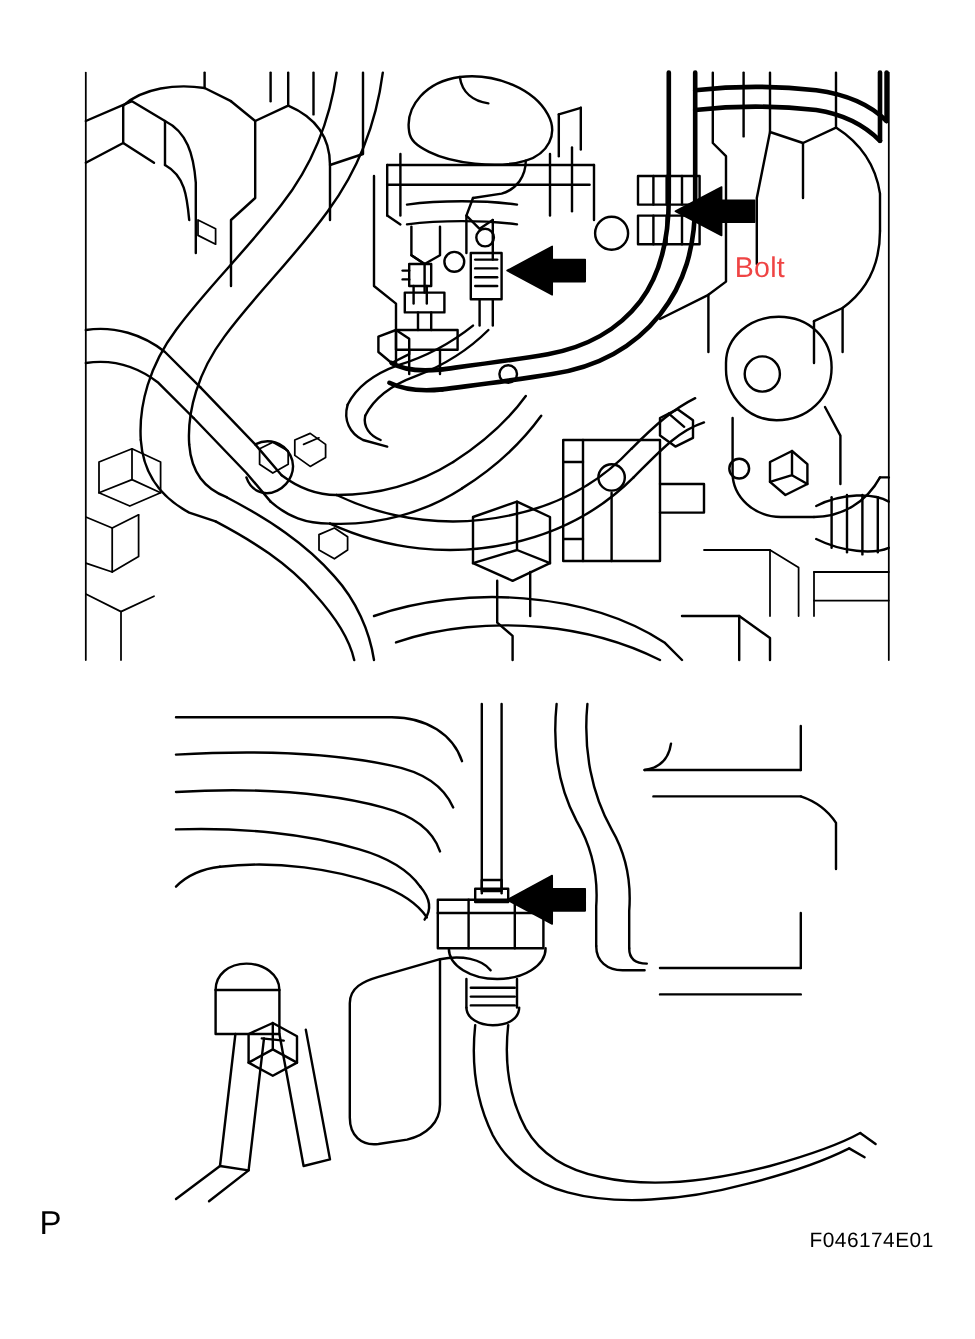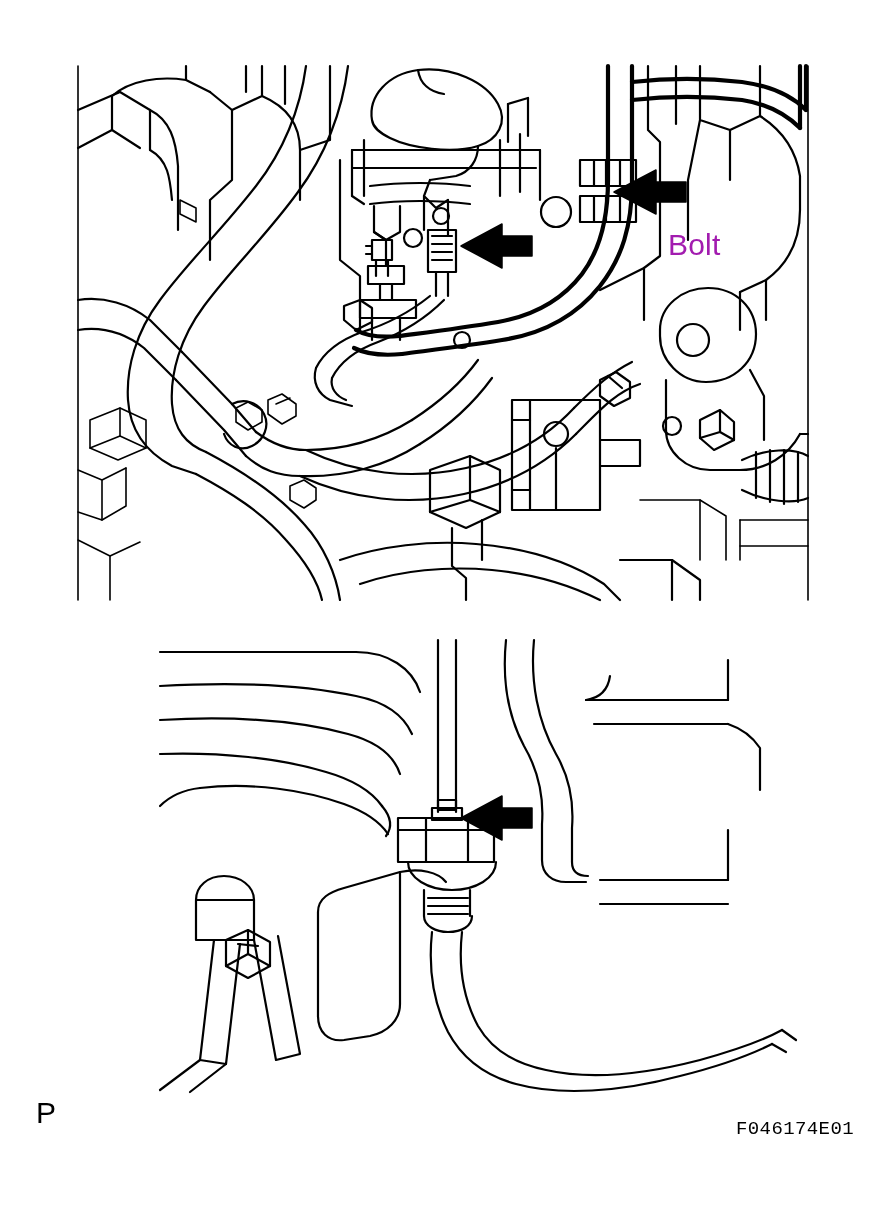--- a/index.html
+++ b/index.html
@@ -24,43 +24,43 @@
     left: 0;
     top: 0;
     width: 886px;
     height: 1217px;
   }
   .figure svg {
     display: block;
   }
   .callout-label {
     position: absolute;
-    font-size: 30px;
+    font-size: 26px;
     font-family: "Liberation Sans", sans-serif;
-    color: #a21caf;
+    color: #ef4444;
     letter-spacing: 0.2px;
     white-space: nowrap;
   }
   #bolt-label {
     left: 668px;
     top: 228px;
   }
   #page-marker {
     position: absolute;
     left: 36px;
     top: 1096px;
     font-size: 30px;
     font-family: "Liberation Sans", sans-serif;
   }
   #figure-code {
     position: absolute;
     left: 736px;
     top: 1118px;
     font-size: 19px;
-    font-family: Liberation Mono, monospace;
+    font-family: Liberation Sans, sans-serif;
     letter-spacing: 0.4px;
     text-align: center;
   }
   .ln {
     fill: none;
     stroke: #000;
     stroke-width: 2.2;
     stroke-linecap: round;
     stroke-linejoin: round;
   }

